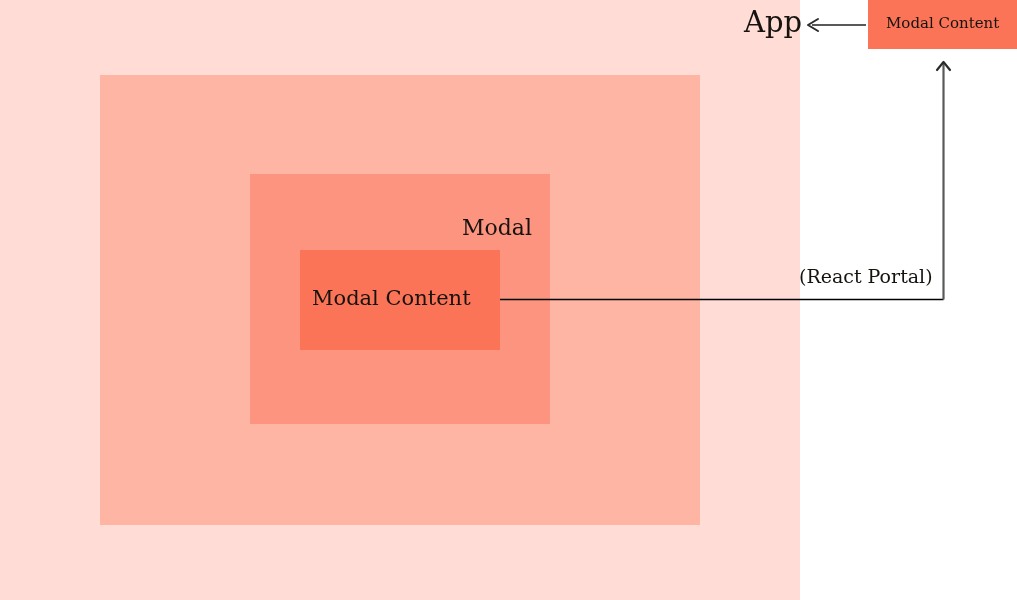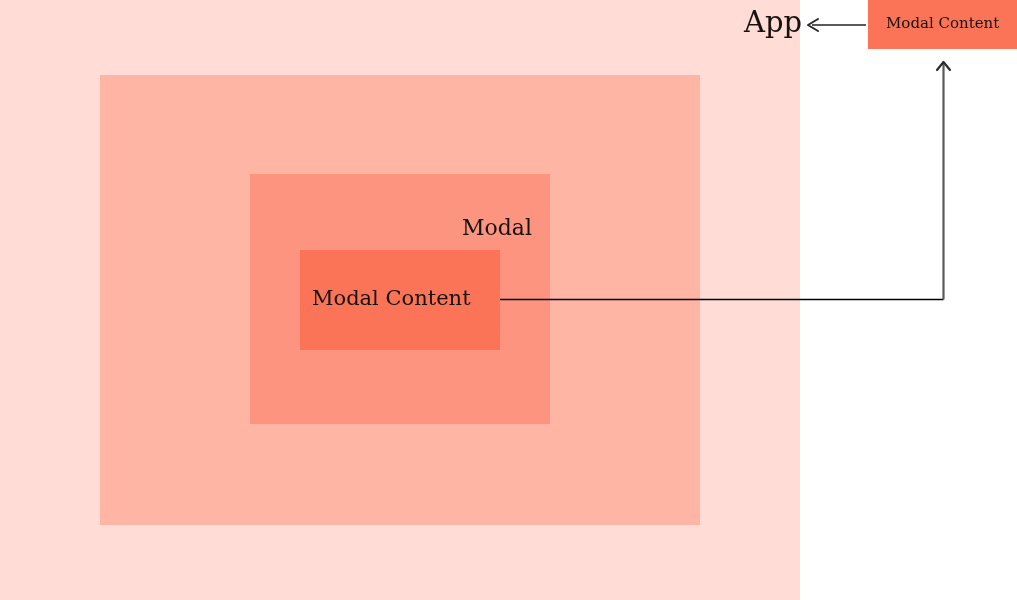--- a/index.html
+++ b/index.html
@@ -116,20 +116,21 @@
   <div class="region" id="portal-modal-content-box"></div>
 
   <div class="label" id="app-label">App</div>
 
   <div class="label" id="modal-label">Modal</div>
 
   <div class="label" id="modal-content-label">Modal Content</div>
 
   <div class="label" id="portal-modal-content-label">Modal Content</div>
 
+  <div class="label" id="react-portal-label">(React Portal)</div>
 
   <svg id="connectors" viewBox="0 0 1017 600" width="1017" height="600" xmlns="http://www.w3.org/2000/svg">
 
     <line x1="500" y1="299.5" x2="943.5" y2="299.5" stroke="#000000" stroke-width="1.6"></line>
 
     <line x1="943.5" y1="299.5" x2="943.5" y2="64" stroke="#595959" stroke-width="2.2"></line>
 
     <polyline points="937,70 943.5,62 950,70" fill="none" stroke="#2b2b2b" stroke-width="2.2" stroke-linecap="round" stroke-linejoin="round"></polyline>
 
     <line x1="866" y1="25" x2="812" y2="25" stroke="#595959" stroke-width="2.2"></line>

